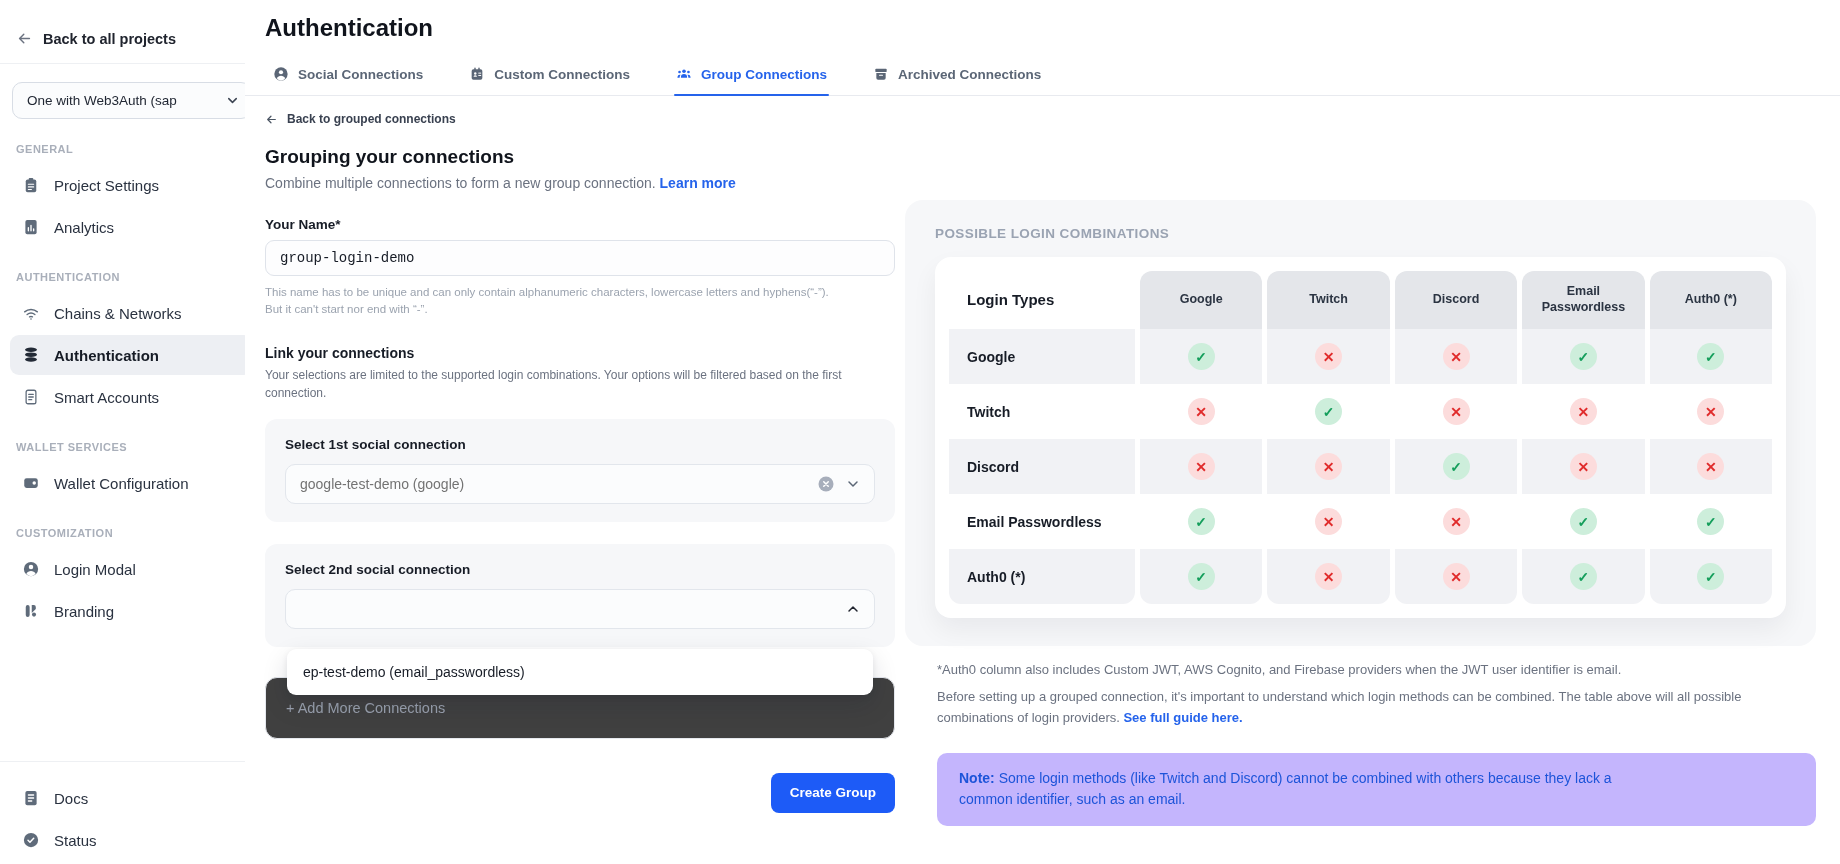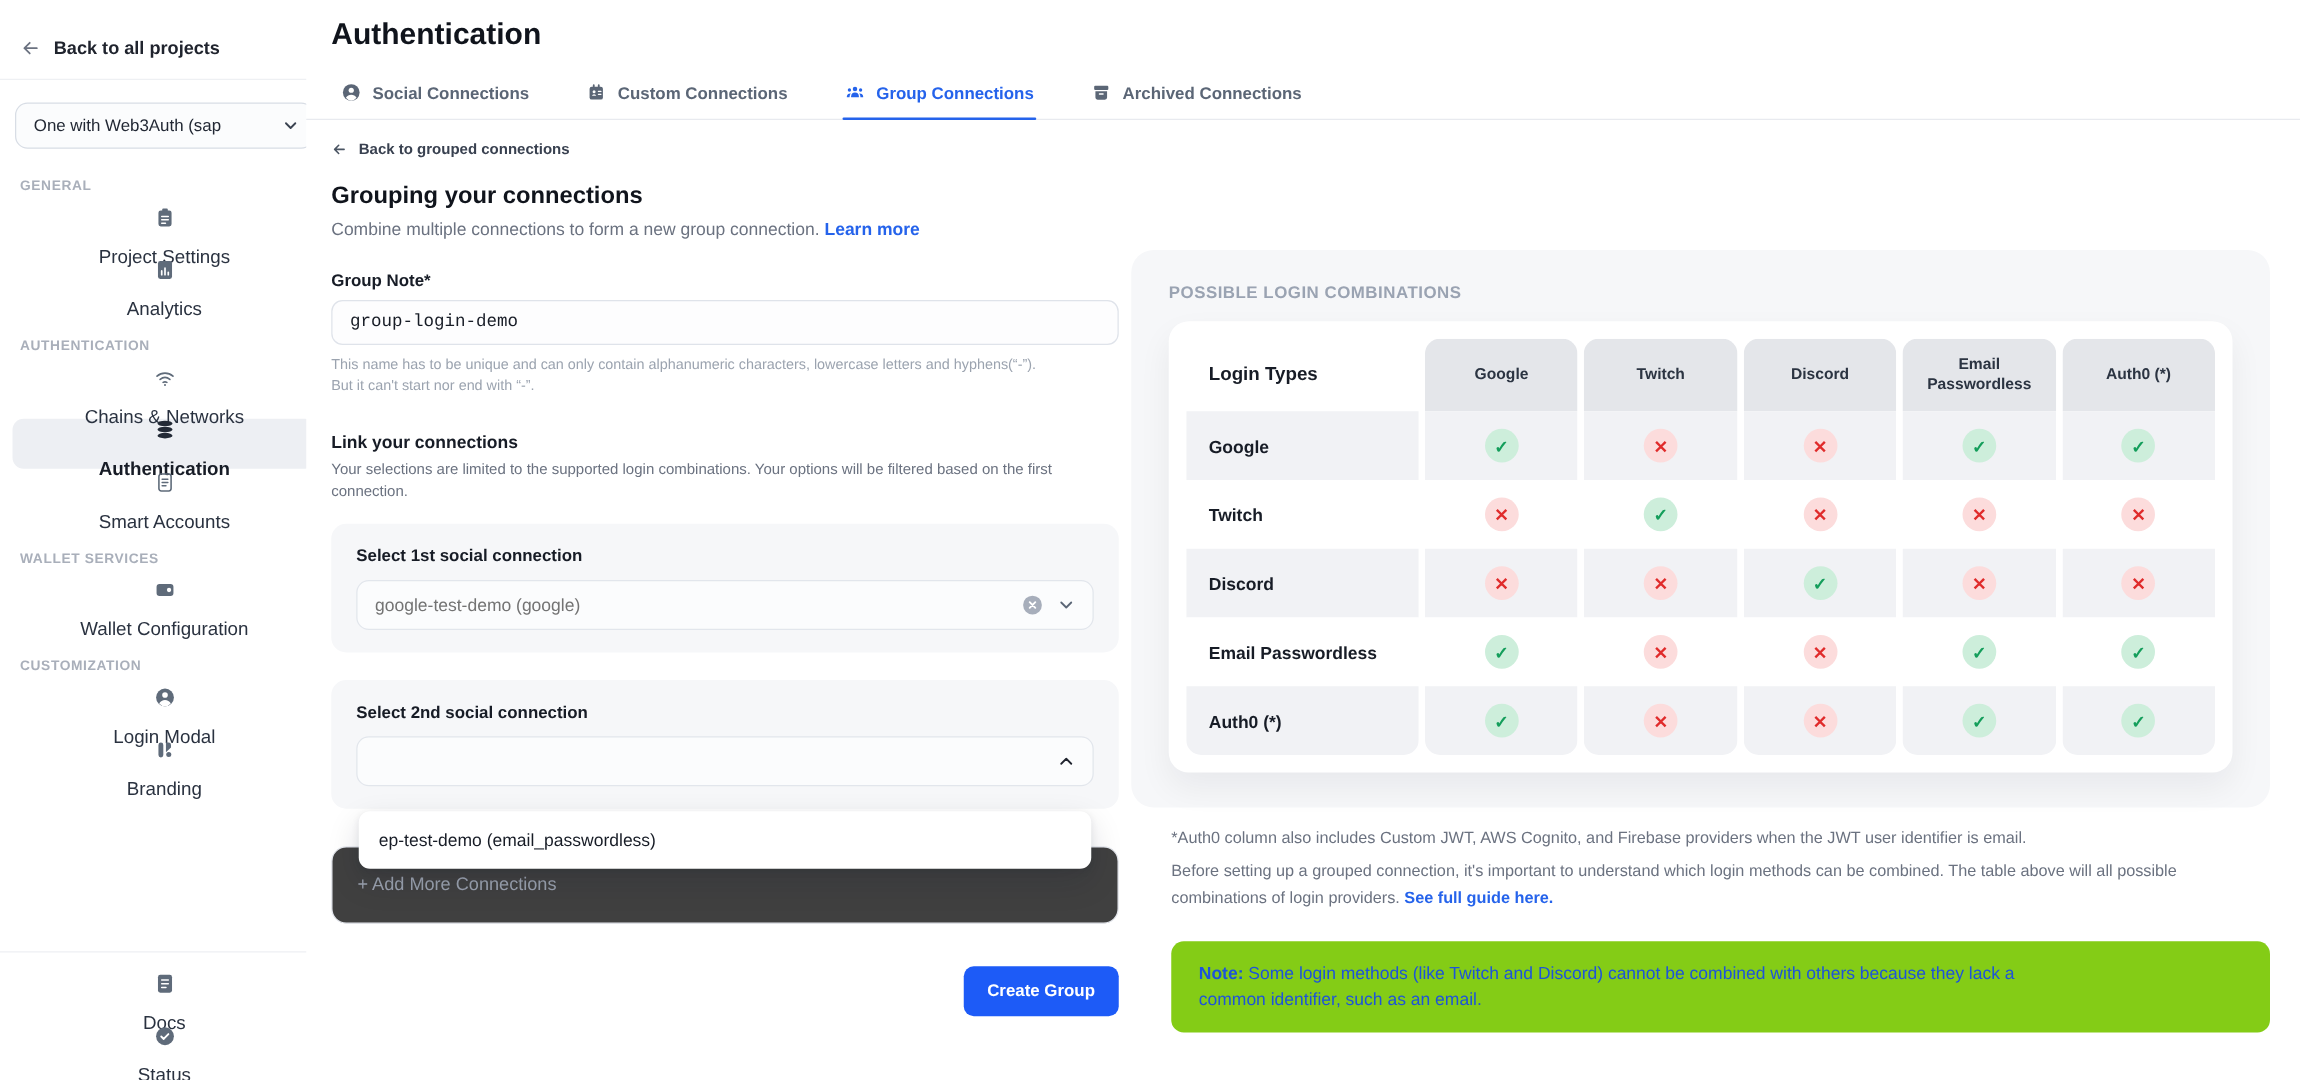--- a/index.html
+++ b/index.html
@@ -16,21 +16,21 @@
   .proj-select { margin:18px 12px 0 12px; height:37px; border:1px solid #d8dde5;
     border-radius:10px; background:#fbfcfd; display:flex; align-items:center;
     padding:0 10px 0 14px; font-size:13.5px; color:#222834; cursor:pointer; }
   .proj-select .ptxt { flex:1; white-space:nowrap; overflow:hidden; }
   .proj-select svg { width:15px; height:15px; color:#3c4452; flex:none; }
   .sec-label { margin:24px 16px 0 16px; font-size:11px; font-weight:700;
     letter-spacing:.045em; color:#a9afba; }
   .side-items { margin-top:10px; }
   .side-item { display:flex; align-items:center; gap:14px; height:40px; margin:2px 10px;
     padding:0 12px; border-radius:9px; font-size:15px; font-weight:500; color:#2a3240;
-    cursor:pointer;flex-direction:column; }
+    cursor:pointer; }
   .side-item.active { background:#edeff3; font-weight:600; color:#171c26; }
   .si { width:18px; height:18px; flex:none; color:#5f6b7a; display:flex; }
   .side-item.active .si { color:#232a36; }
   .si svg { width:18px; height:18px; }
   .side-footer { position:absolute; left:0; right:0; bottom:0; border-top:1px solid #eef0f3;
     padding:14px 0 12px 0; background:#fff; }
 
   
   .main { position:absolute; left:245px; top:0; right:0; bottom:0; background:#fff; }
   .page-title { padding:14px 0 0 20px; font-size:24px; font-weight:800; color:#10141c; }
@@ -100,21 +100,21 @@
   .td.odd { background:#f1f2f5; }
   .td-label { justify-content:flex-start; padding-left:18px; font-size:14px; font-weight:600;
     color:#171c26; }
   .mark { width:27px; height:27px; border-radius:50%; display:flex; align-items:center;
     justify-content:center; font-size:14px; font-weight:700; }
   .mark.ok { background:#cdeedb; color:#149e5b; }
   .mark.no { background:#fcdcdc; color:#e02b2b; }
   .footnote { margin:16px 0 0 32px; font-size:13px; color:#6b7280; }
   .guide { margin:10px 0 0 32px; font-size:13px; line-height:1.6; color:#6b7280; width:838px; }
   .guide a { color:#2563eb; font-weight:600; text-decoration:none; cursor:pointer; }
-  .note-box { margin:24px 0 0 32px; background:#84cc16; border-radius:10px;
+  .note-box { margin:24px 0 0 32px; background:#c4b5fd; border-radius:10px;
     padding:15px 22px; font-size:14px; line-height:1.55; color:#1d54d9; }
   .note-box .note-text { max-width:700px; display:block; }
   .note-box b { font-weight:700; }
 </style>
 </head>
 <body>
 
 <div class="sidebar">
   <div class="back-row">
     <svg viewBox="0 0 24 24" fill="none" stroke="currentColor" stroke-width="2" stroke-linecap="round" stroke-linejoin="round">
@@ -297,21 +297,21 @@
         </svg>
       <span>Back to grouped connections</span>
     </div>
 
     <div class="h2">Grouping your connections</div>
     <div class="sub">
       <span>Combine multiple connections to form a new group connection.</span>
       <a>Learn more</a>
     </div>
 
-    <div class="f-label">Group Note*</div>
+    <div class="f-label">Your Name*</div>
     <input class="text-input" type="text" value="group-login-demo" style="">
     <div class="helper">
       <span style="display:block">This name has to be unique and can only contain alphanumeric characters, lowercase letters and hyphens(“-”).</span>
       <span style="display:block">But it can't start nor end with “-”.</span>
     </div>
 
     <div class="link-head">Link your connections</div>
     <div class="link-helper">Your selections are limited to the supported login combinations. Your options will be filtered based on the first connection.</div>
 
     <div class="conn-card">

